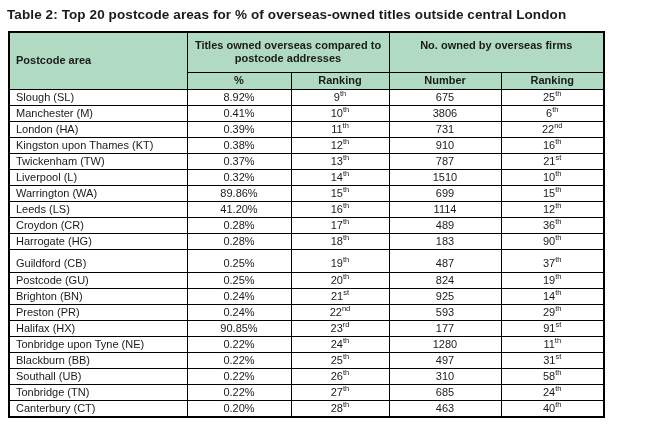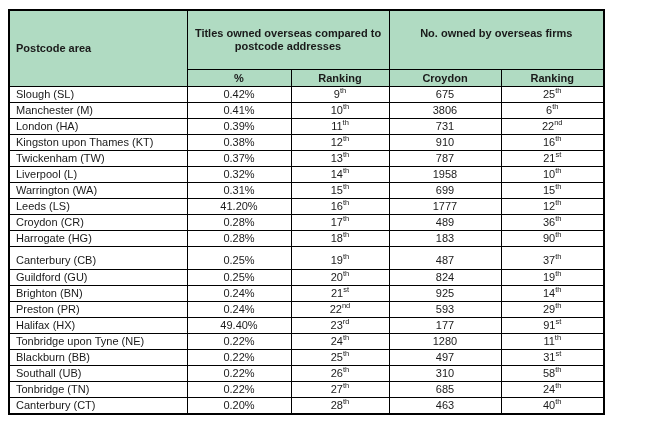--- a/index.html
+++ b/index.html
@@ -34,21 +34,21 @@
 
   th, td {
     border: 1px solid #000;
     font-size: 11px;
     line-height: 13px;
     overflow: hidden;
   }
   thead th {
     background: var(--header-bg, #b0dbc2);
     font-weight: bold;
-    padding: 16px 4px;
+    padding: 6px 4px;
   }
   th.h-area {
     text-align: left;
     vertical-align: middle;
     padding-left: 6px;
     margin-top: 43px;
   }
   th.h-group {
     text-align: center;
     vertical-align: top;
@@ -79,46 +79,47 @@
     line-height: 0;
     vertical-align: super;
     letter-spacing: 0;
   }
 </style>
 </head>
 <body>
 
 <div class="page">
 
+  <div class="table-title">Table 2: Top 20 postcode areas for % of overseas-owned titles outside central London</div>
 
   <table class="data-table">
     <colgroup>
       <col class="c-area">
       <col class="c-pct">
       <col class="c-prank">
       <col class="c-num">
       <col class="c-nrank">
     </colgroup>
     <thead>
       <tr>
         <th rowspan="2" class="h-area">Postcode area</th>
         <th colspan="2" class="h-group">Titles owned overseas compared to postcode addresses</th>
         <th colspan="2" class="h-group">No. owned by overseas firms</th>
       </tr>
       <tr class="sub-row">
         <th>%</th>
         <th>Ranking</th>
-        <th>Croydon</th>
+        <th>Number</th>
         <th>Ranking</th>
       </tr>
     </thead>
     <tbody>
         <tr>
           <td class="left">Slough (SL)</td>
-          <td class="center">0.42%</td>
+          <td class="center">8.92%</td>
           <td class="center">9<sup>th</sup></td>
           <td class="center">675</td>
           <td class="center">25<sup>th</sup></td>
         </tr>
         <tr>
           <td class="left">Manchester (M)</td>
           <td class="center">0.41%</td>
           <td class="center">10<sup>th</sup></td>
           <td class="center">3806</td>
           <td class="center">6<sup>th</sup></td>
@@ -141,60 +142,60 @@
           <td class="left">Twickenham (TW)</td>
           <td class="center">0.37%</td>
           <td class="center">13<sup>th</sup></td>
           <td class="center">787</td>
           <td class="center">21<sup>st</sup></td>
         </tr>
         <tr>
           <td class="left">Liverpool (L)</td>
           <td class="center">0.32%</td>
           <td class="center">14<sup>th</sup></td>
-          <td class="center">1958</td>
+          <td class="center">1510</td>
           <td class="center">10<sup>th</sup></td>
         </tr>
         <tr>
           <td class="left">Warrington (WA)</td>
-          <td class="center">0.31%</td>
+          <td class="center">89.86%</td>
           <td class="center">15<sup>th</sup></td>
           <td class="center">699</td>
           <td class="center">15<sup>th</sup></td>
         </tr>
         <tr>
           <td class="left">Leeds (LS)</td>
           <td class="center">41.20%</td>
           <td class="center">16<sup>th</sup></td>
-          <td class="center">1777</td>
+          <td class="center">1114</td>
           <td class="center">12<sup>th</sup></td>
         </tr>
         <tr>
           <td class="left">Croydon (CR)</td>
           <td class="center">0.28%</td>
           <td class="center">17<sup>th</sup></td>
           <td class="center">489</td>
           <td class="center">36<sup>th</sup></td>
         </tr>
         <tr>
           <td class="left">Harrogate (HG)</td>
           <td class="center">0.28%</td>
           <td class="center">18<sup>th</sup></td>
           <td class="center">183</td>
           <td class="center">90<sup>th</sup></td>
         </tr>
         <tr>
-          <td class="left">Canterbury (CB)</td>
+          <td class="left">Guildford (CB)</td>
           <td class="center">0.25%</td>
           <td class="center">19<sup>th</sup></td>
           <td class="center">487</td>
           <td class="center">37<sup>th</sup></td>
         </tr>
         <tr>
-          <td class="left">Guildford (GU)</td>
+          <td class="left">Postcode (GU)</td>
           <td class="center">0.25%</td>
           <td class="center">20<sup>th</sup></td>
           <td class="center">824</td>
           <td class="center">19<sup>th</sup></td>
         </tr>
         <tr>
           <td class="left">Brighton (BN)</td>
           <td class="center">0.24%</td>
           <td class="center">21<sup>st</sup></td>
           <td class="center">925</td>
@@ -202,21 +203,21 @@
         </tr>
         <tr>
           <td class="left">Preston (PR)</td>
           <td class="center">0.24%</td>
           <td class="center">22<sup>nd</sup></td>
           <td class="center">593</td>
           <td class="center">29<sup>th</sup></td>
         </tr>
         <tr>
           <td class="left">Halifax (HX)</td>
-          <td class="center">49.40%</td>
+          <td class="center">90.85%</td>
           <td class="center">23<sup>rd</sup></td>
           <td class="center">177</td>
           <td class="center">91<sup>st</sup></td>
         </tr>
         <tr>
           <td class="left">Tonbridge upon Tyne (NE)</td>
           <td class="center">0.22%</td>
           <td class="center">24<sup>th</sup></td>
           <td class="center">1280</td>
           <td class="center">11<sup>th</sup></td>

